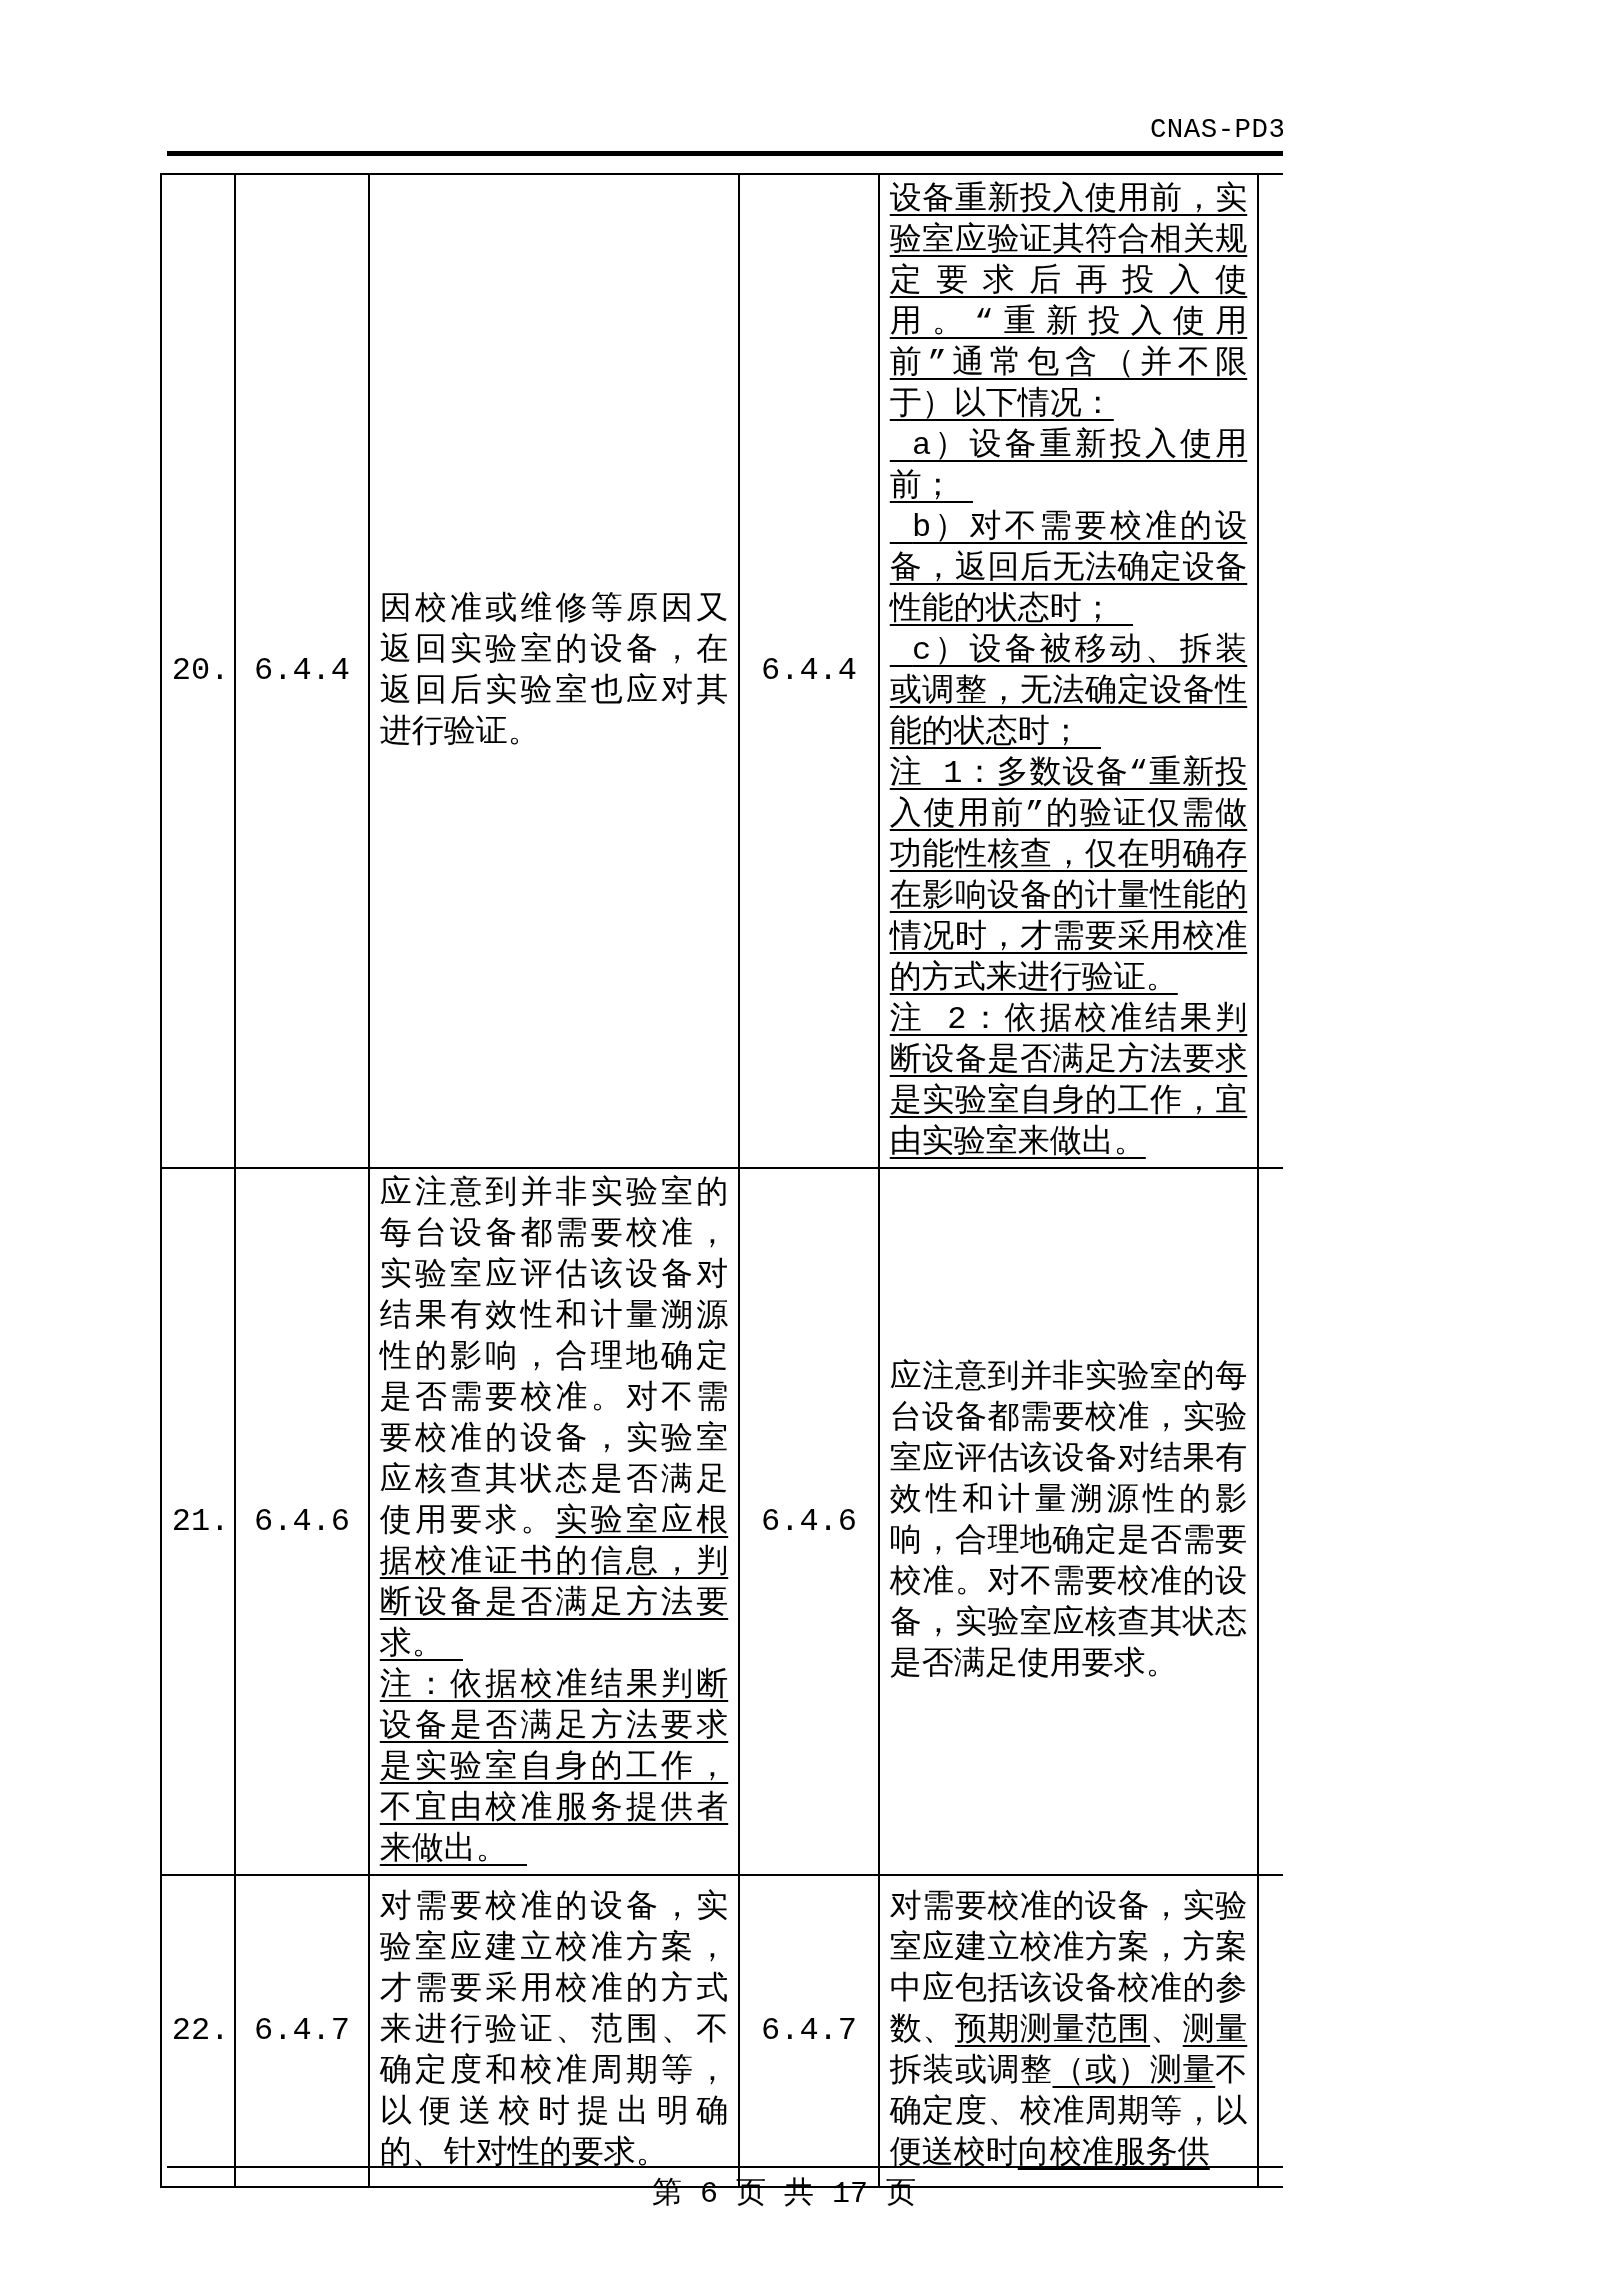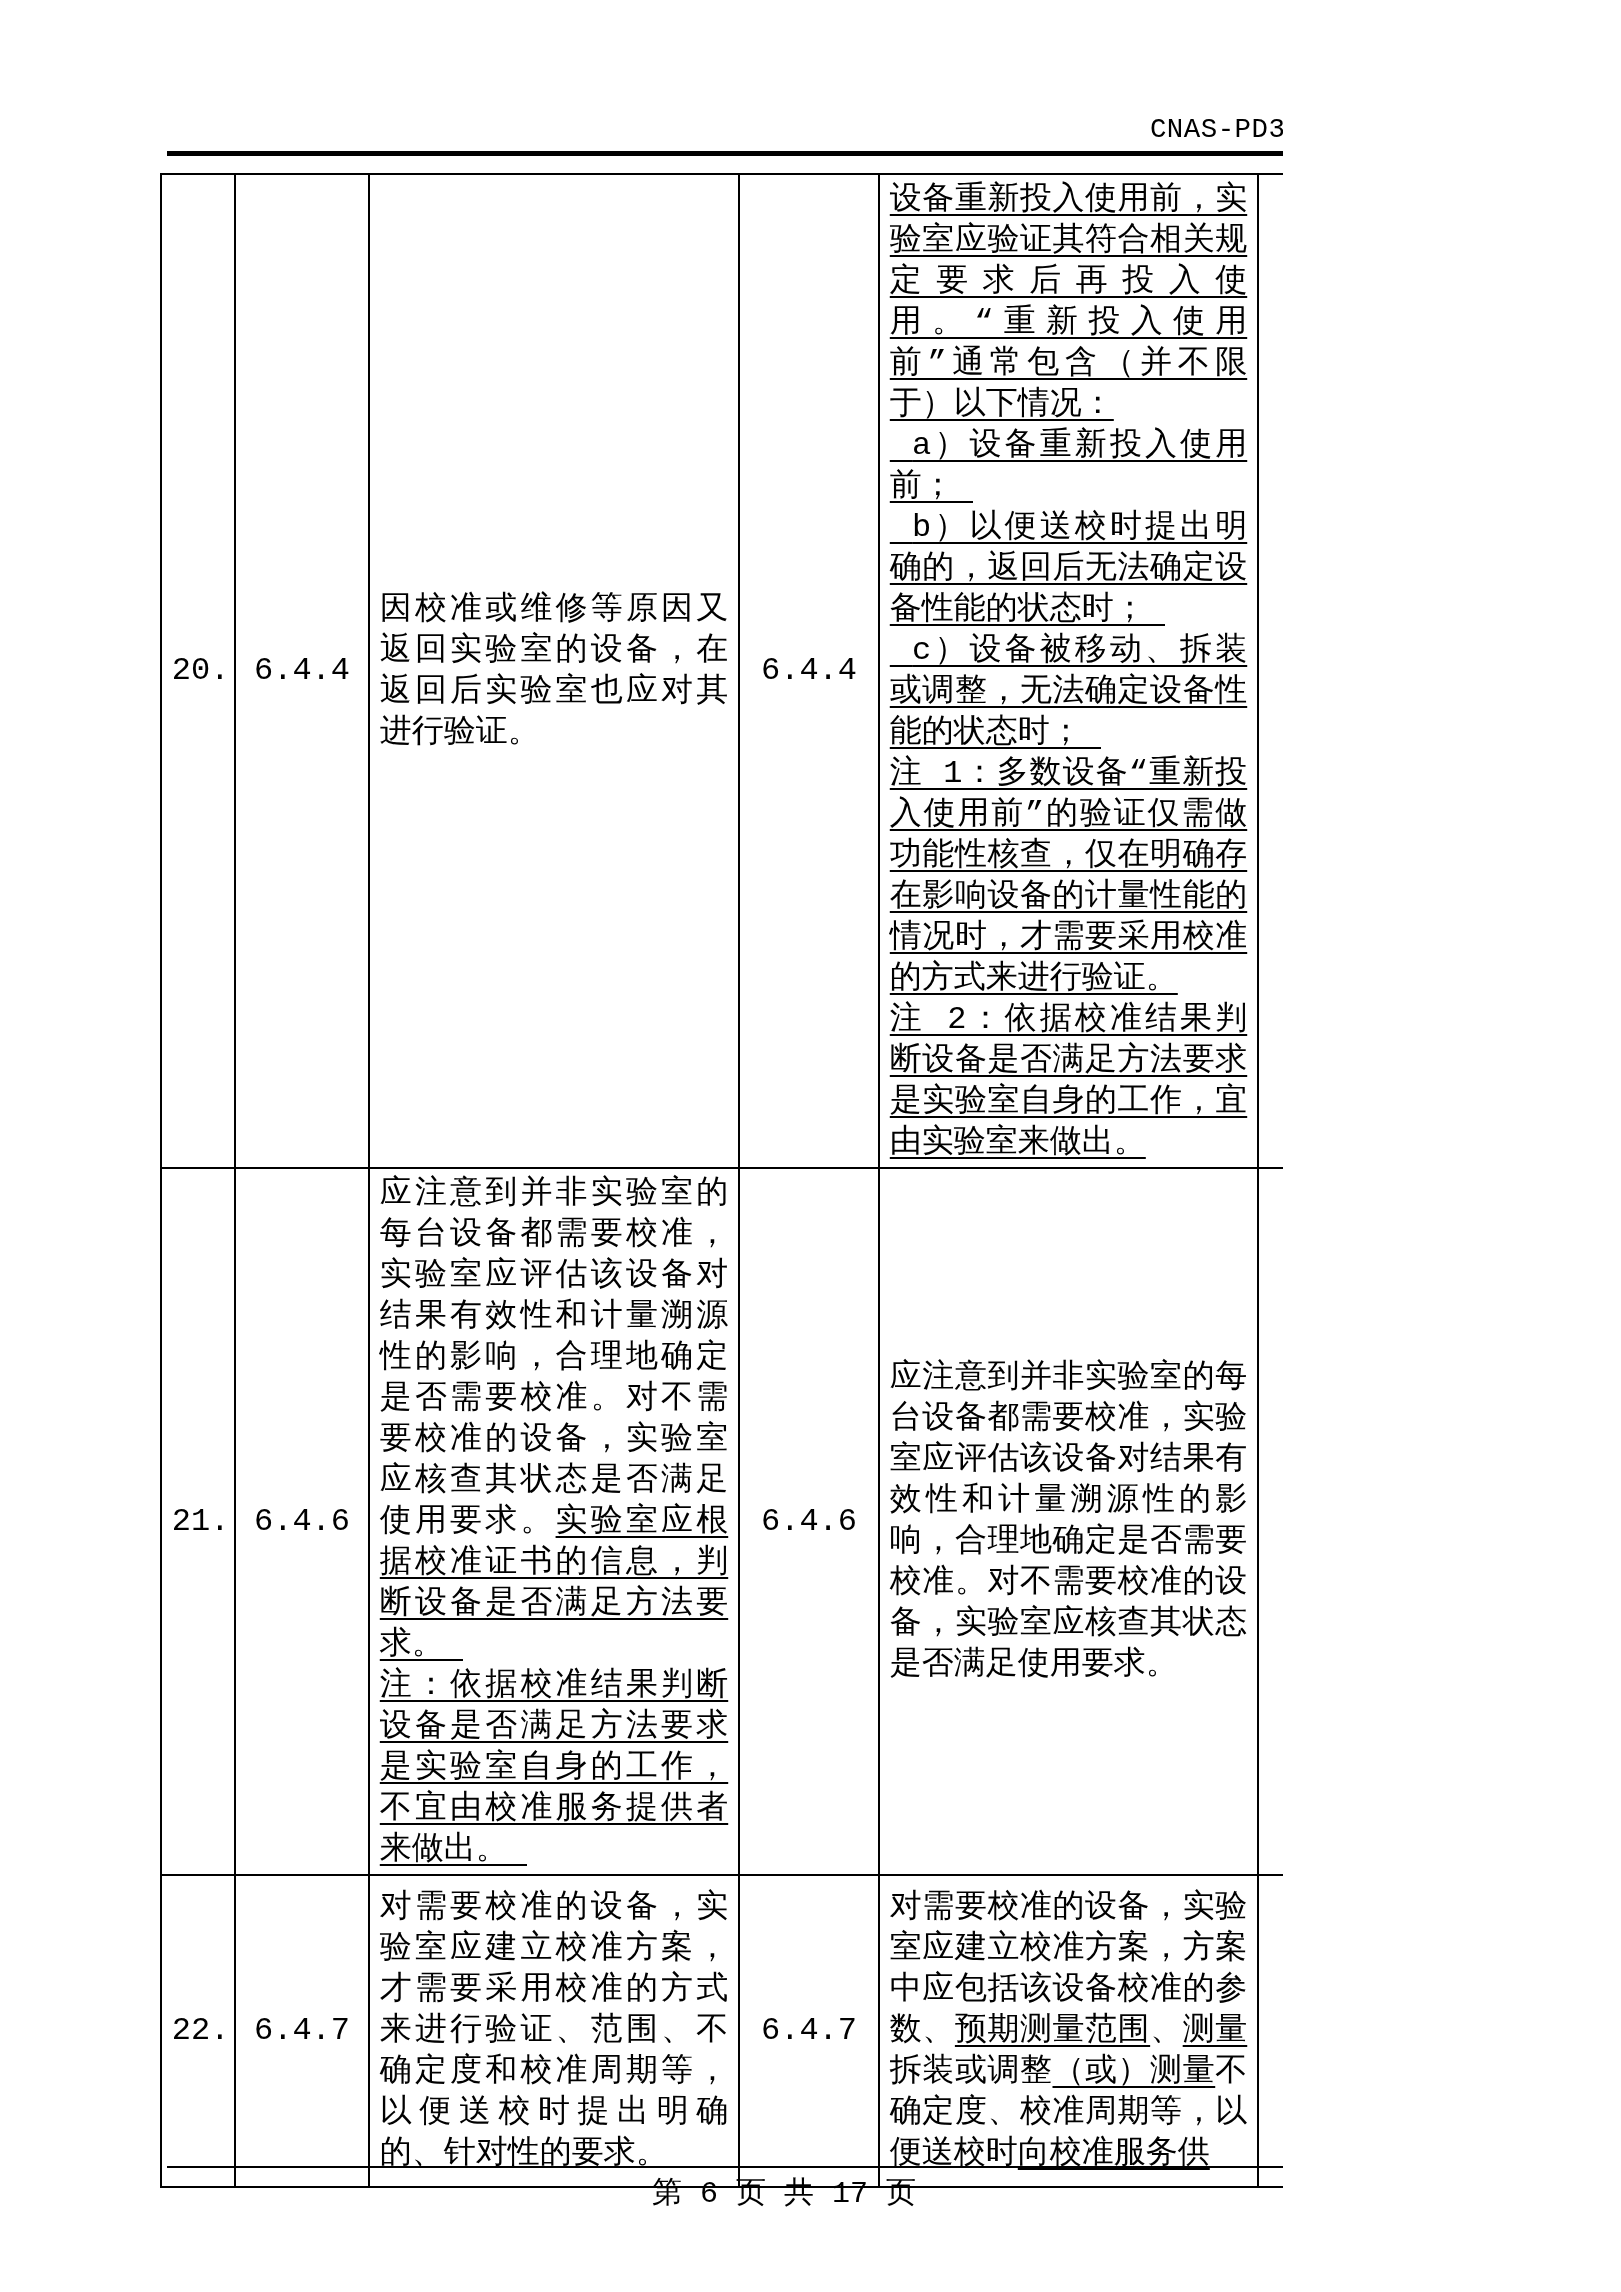--- a/index.html
+++ b/index.html
@@ -98,21 +98,21 @@
       <tr style="height:971px">
         <td class="c-no v-mid">20.</td>
         <td class="c-clause v-mid">6.4.4</td>
         <td class="c-text v-mid">
             <p><span>因校准或维修等原因又返回实验室的设备，在返回后实验室也应对其进行验证。</span></p>
           </td>
         <td class="c-clause v-mid">6.4.4</td>
         <td class="c-text v-top">
             <p><span class="u">设备重新投入使用前，实验室应验证其符合相关规定要求后再投入使用。“重新投入使用前”通常包含（并不限于）以下情况：</span></p>
             <p><span class="u"> a）设备重新投入使用前； </span></p>
-            <p><span class="u"> b）以便送校时提出明确的，返回后无法确定设备性能的状态时； </span></p>
+            <p><span class="u"> b）对不需要校准的设备，返回后无法确定设备性能的状态时； </span></p>
             <p><span class="u"> c）设备被移动、拆装或调整，无法确定设备性能的状态时； </span></p>
             <p><span class="u">注 1：多数设备“重新投入使用前”的验证仅需做功能性核查，仅在明确存在影响设备的计量性能的情况时，才需要采用校准的方式来进行验证。</span></p>
             <p><span class="u">注 2：依据校准结果判断设备是否满足方法要求是实验室自身的工作，宜由实验室来做出。</span></p>
           </td>
         <td class="c-change v-mid">内容变更</td>
       </tr>
       <tr style="height:682px">
         <td class="c-no v-mid">21.</td>
         <td class="c-clause v-mid">6.4.6</td>
         <td class="c-text v-top">

